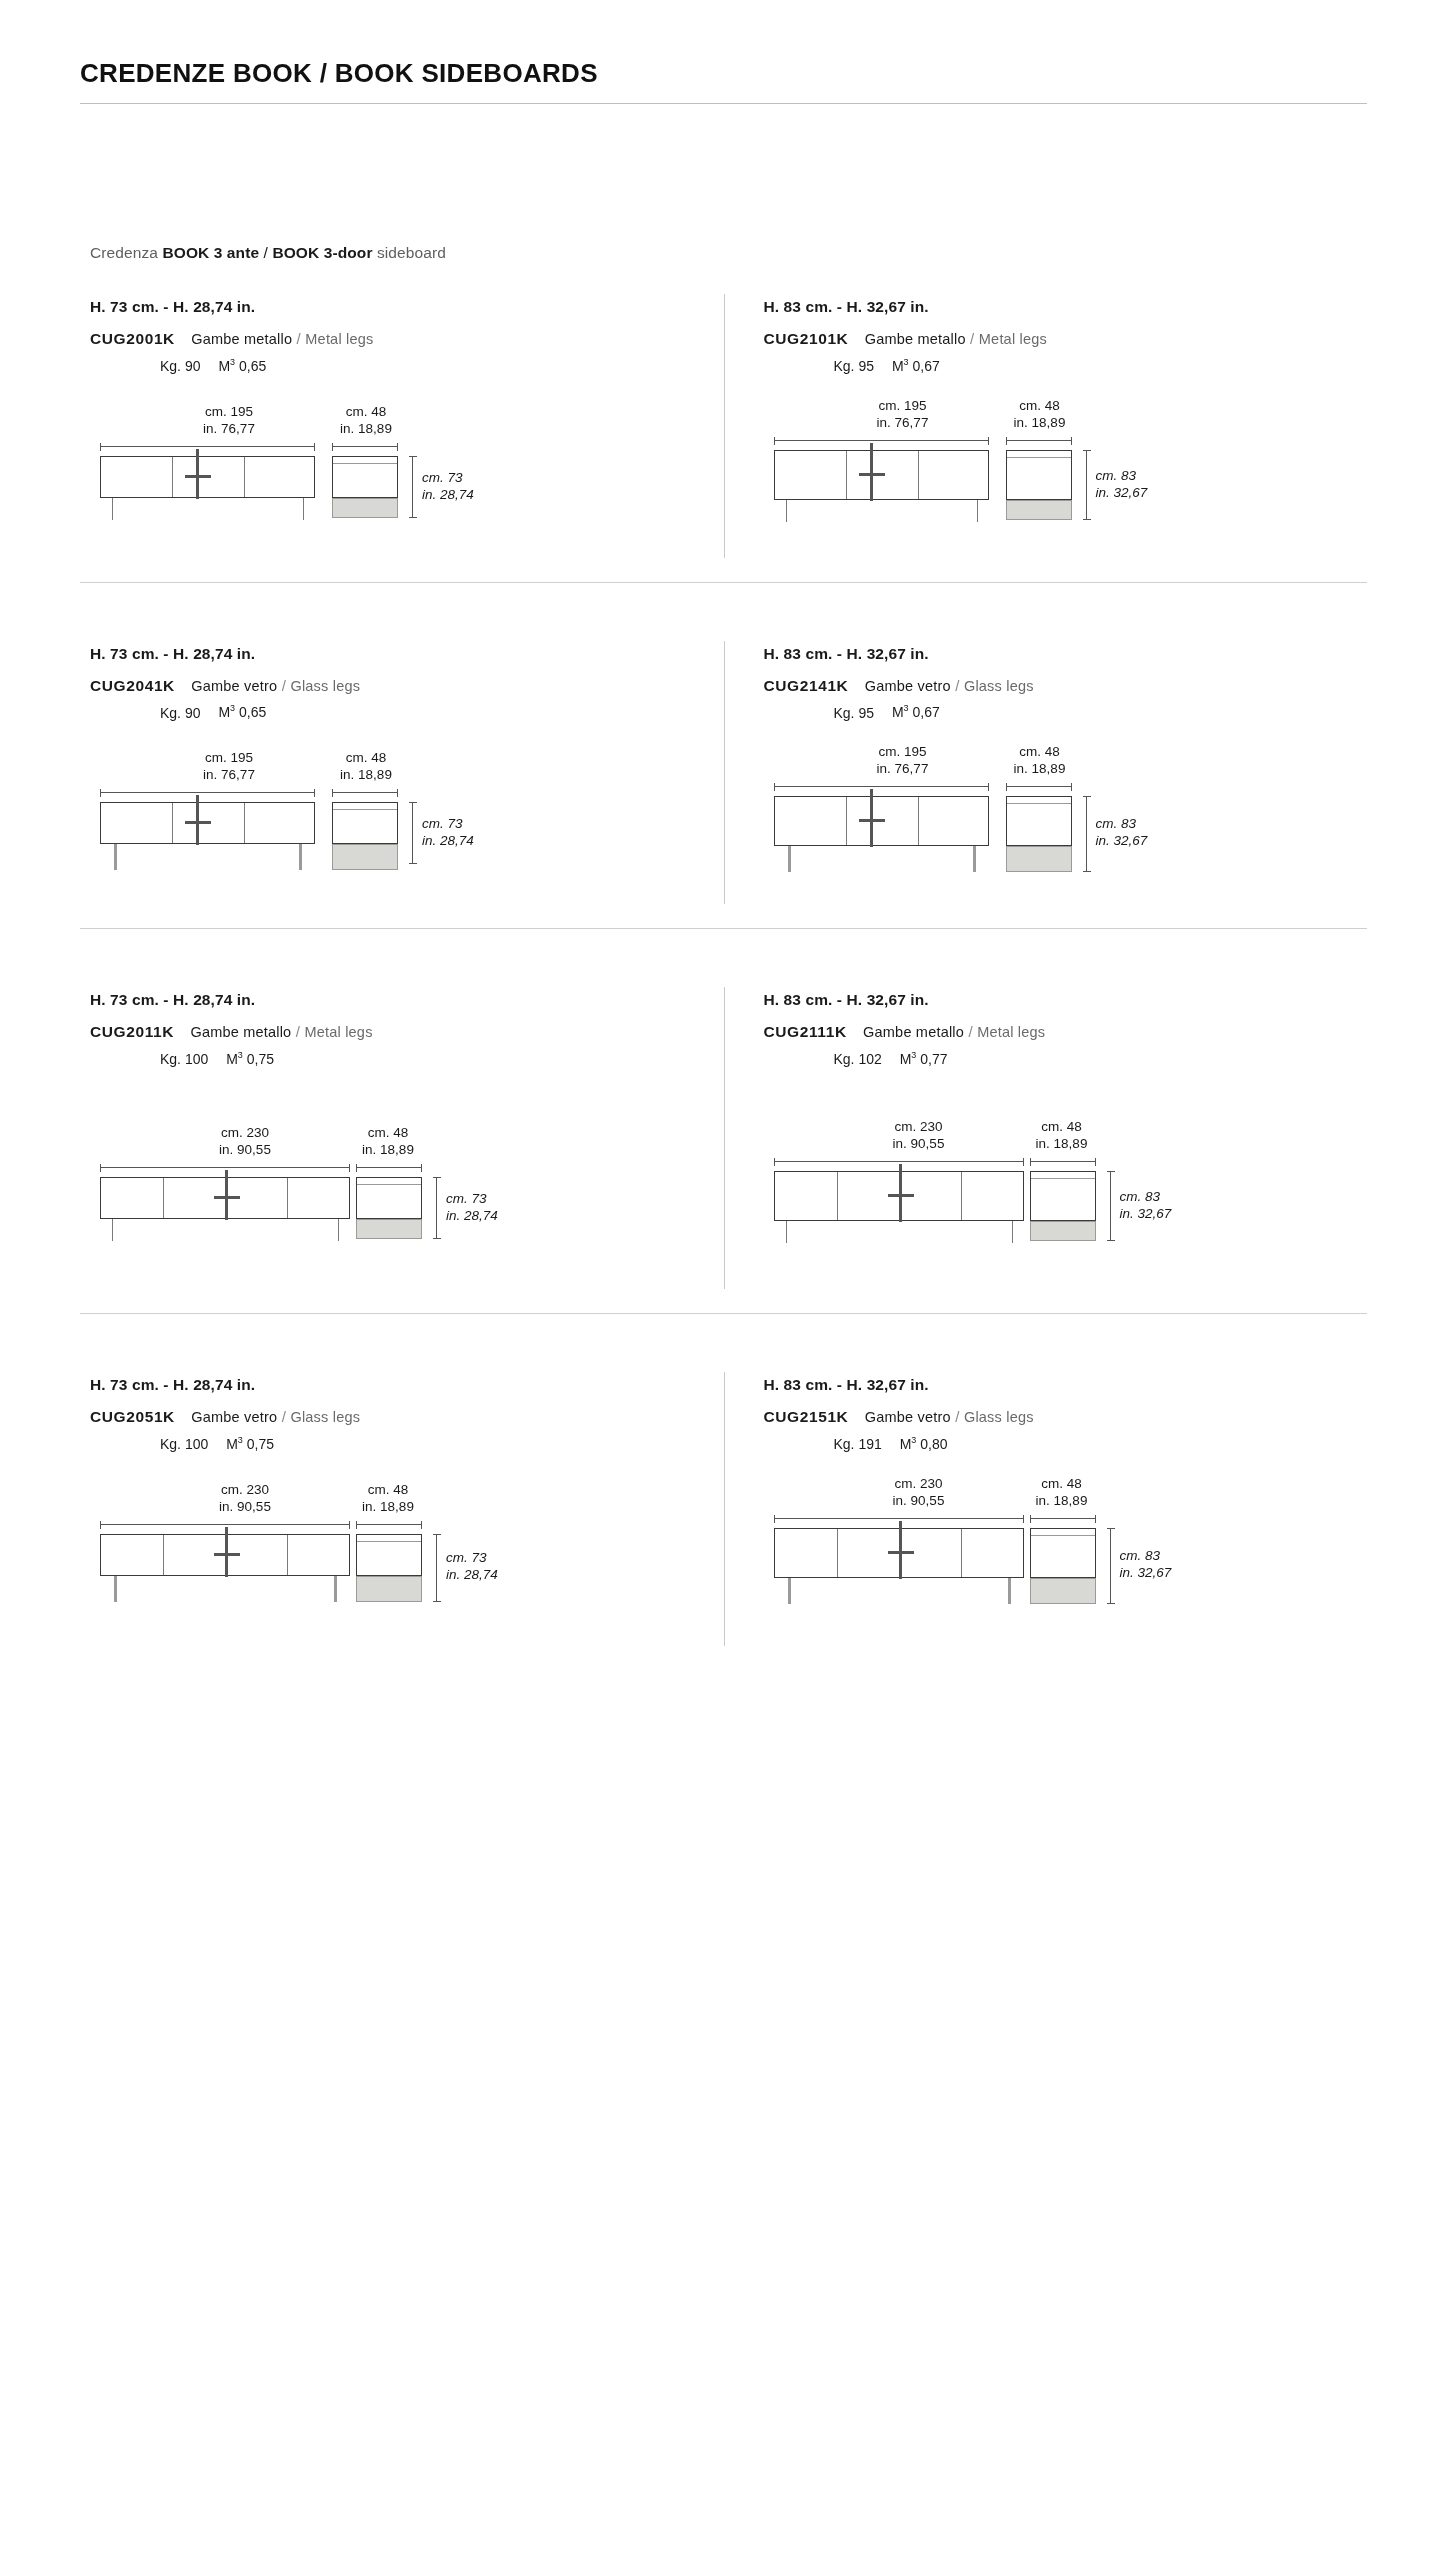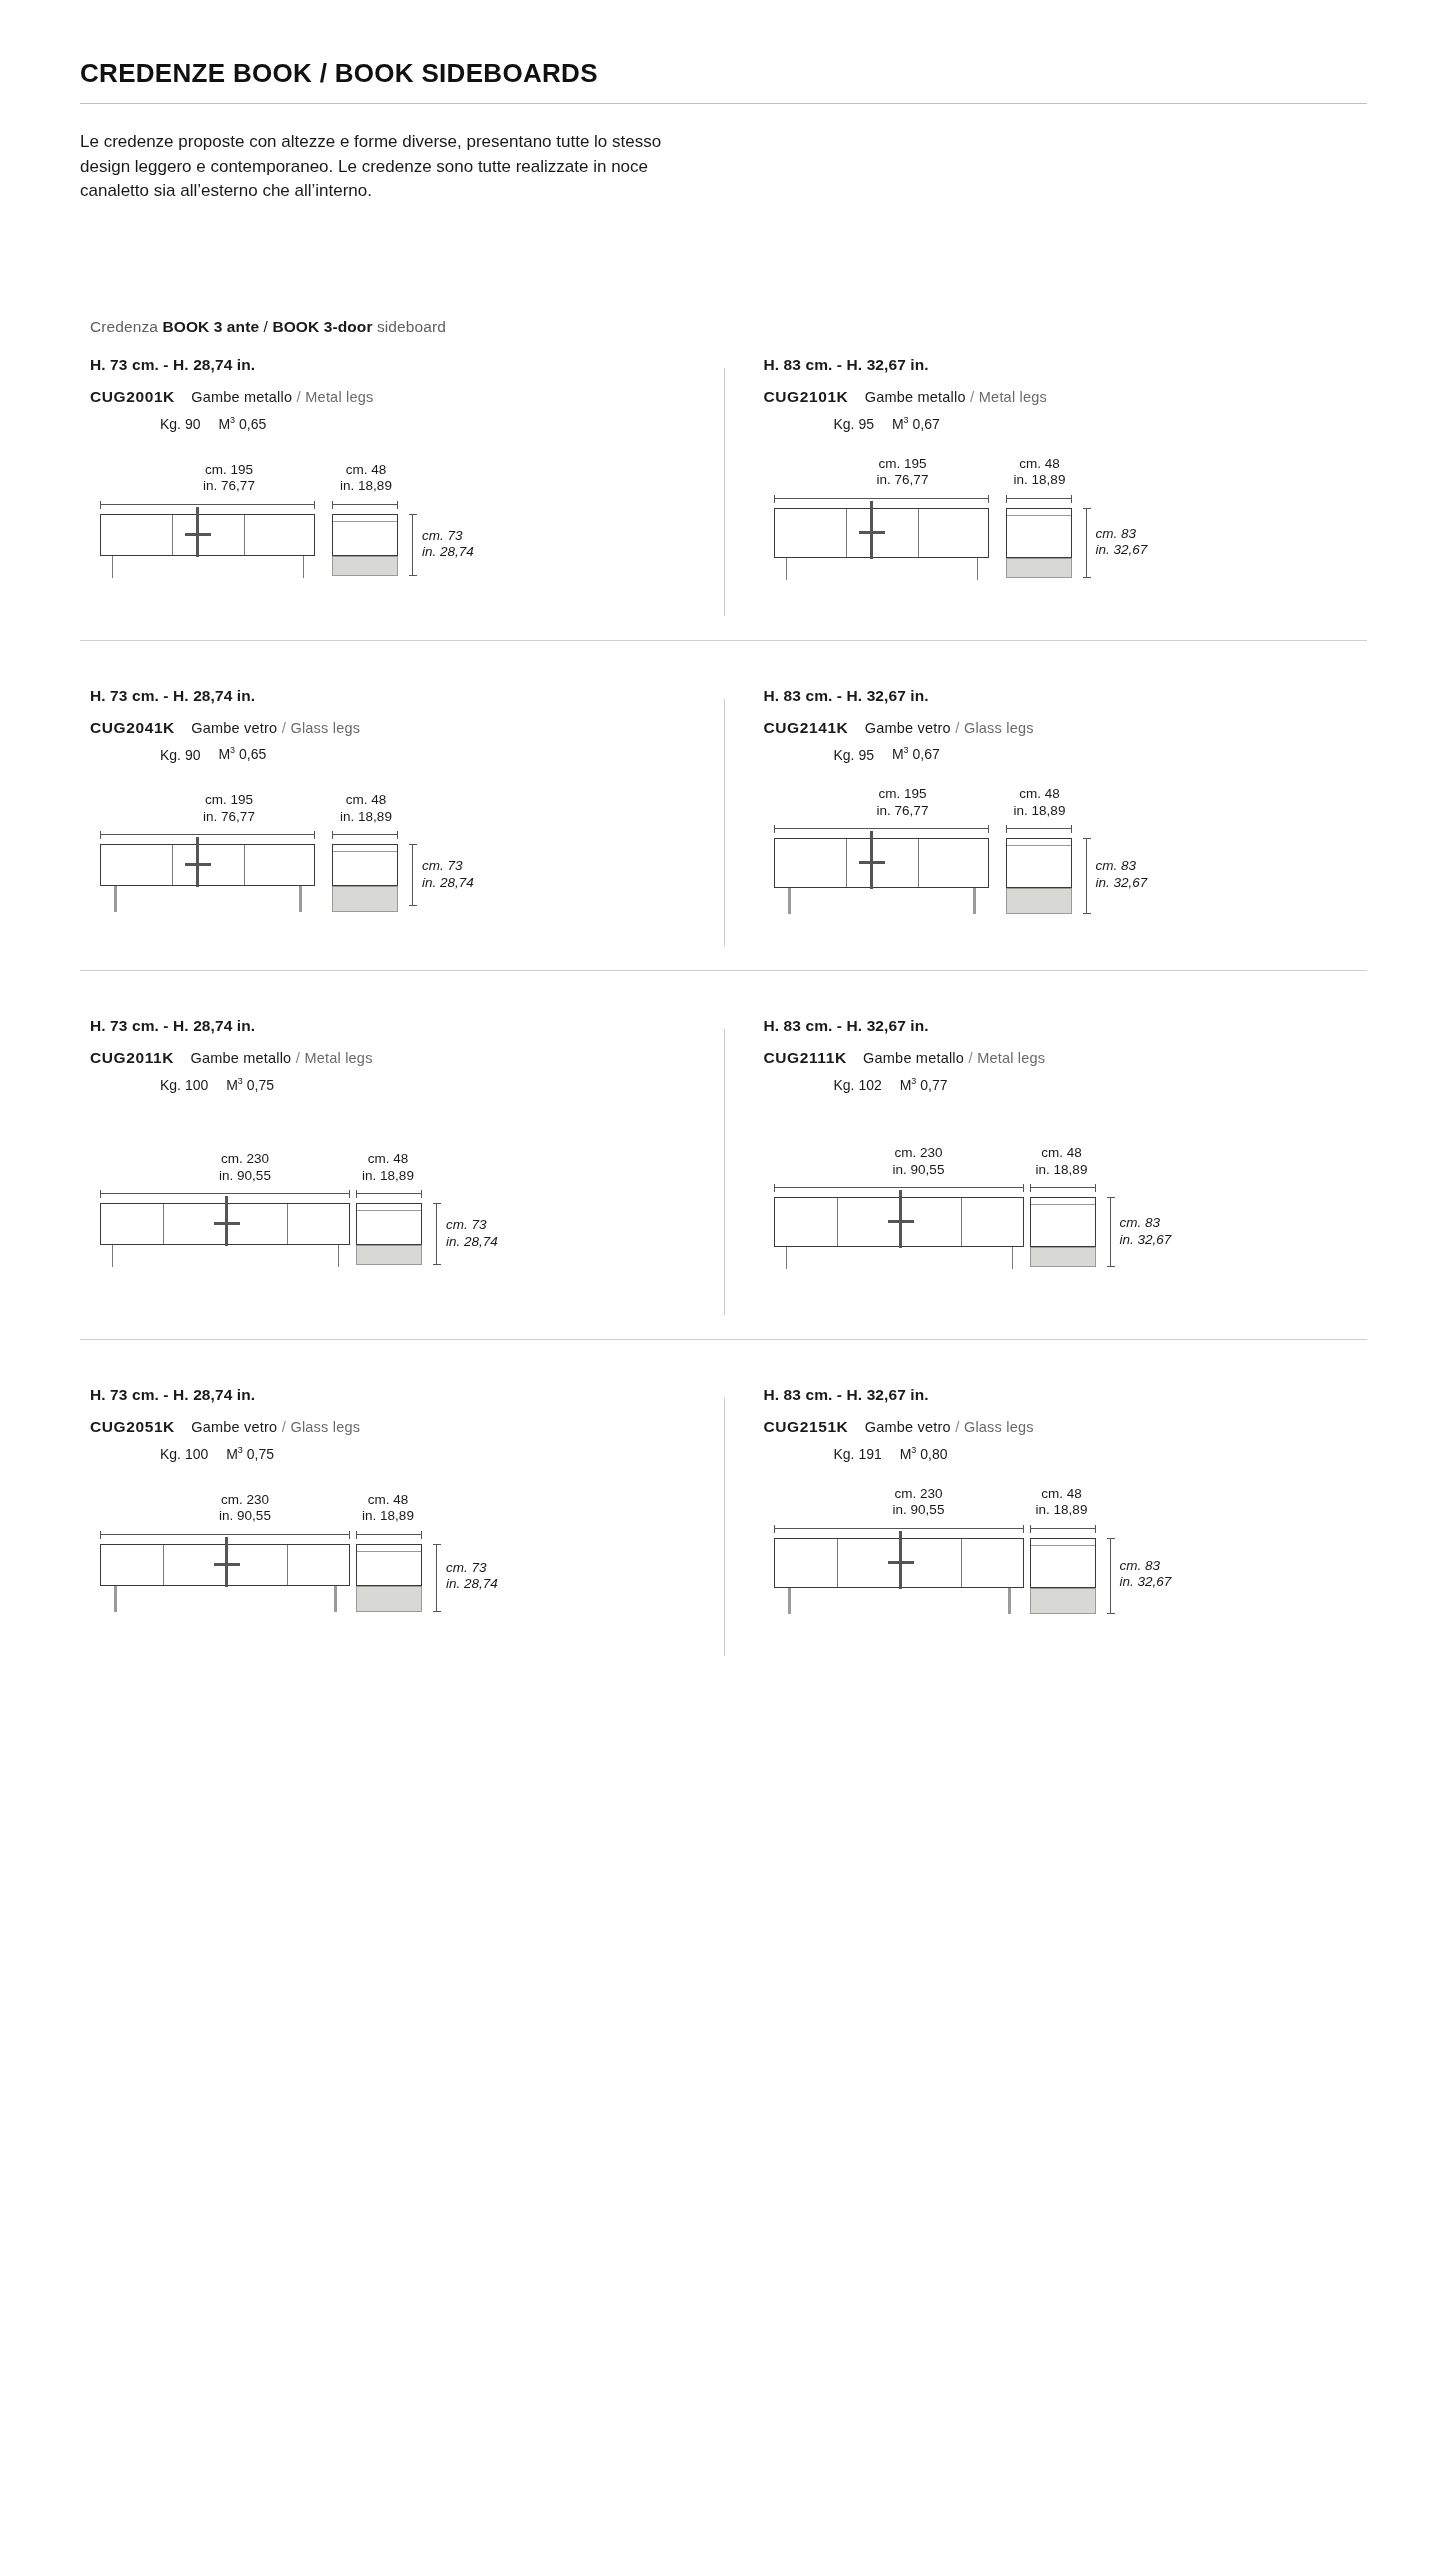--- a/index.html
+++ b/index.html
@@ -64,20 +64,21 @@
 
   .cols {
     display: flex;
     margin-top: 20px;
     position: relative;
   }
   .col {
     width: 50%;
     position: relative;
     padding-left: 10px;
+    margin-top: 16px;
   }
   .col.right { padding-left: 40px; }
   .divider {
     position: absolute;
     left: 50%;
     top: 4px;
     bottom: 10px;
     width: 1px;
     background: #c9c9c9;
   }
@@ -222,21 +223,20 @@
 <div class="page">
 
   <div class="doc-title">
     <span>CREDENZE BOOK</span>
     <span class="sep">/</span>
     <span class="en">BOOK SIDEBOARDS</span>
   </div>
   <div class="title-rule"></div>
 
   <div class="intro">
-    <div class="intro-col it">Le credenze proposte con altezze e forme diverse, presentano tutte lo stesso design leggero e contemporaneo. Le credenze sono tutte realizzate in noce canaletto sia all’esterno che all’interno.</div>
   </div>
 
   <div class="section" style="margin-top:88px;">
     <div class="section-heading">
       <span>Credenza</span>
       <b>BOOK 3 ante</b>
       <span class="slash">/</span>
       <b>BOOK 3-door</b>
       <span>sideboard</span>
     </div>

